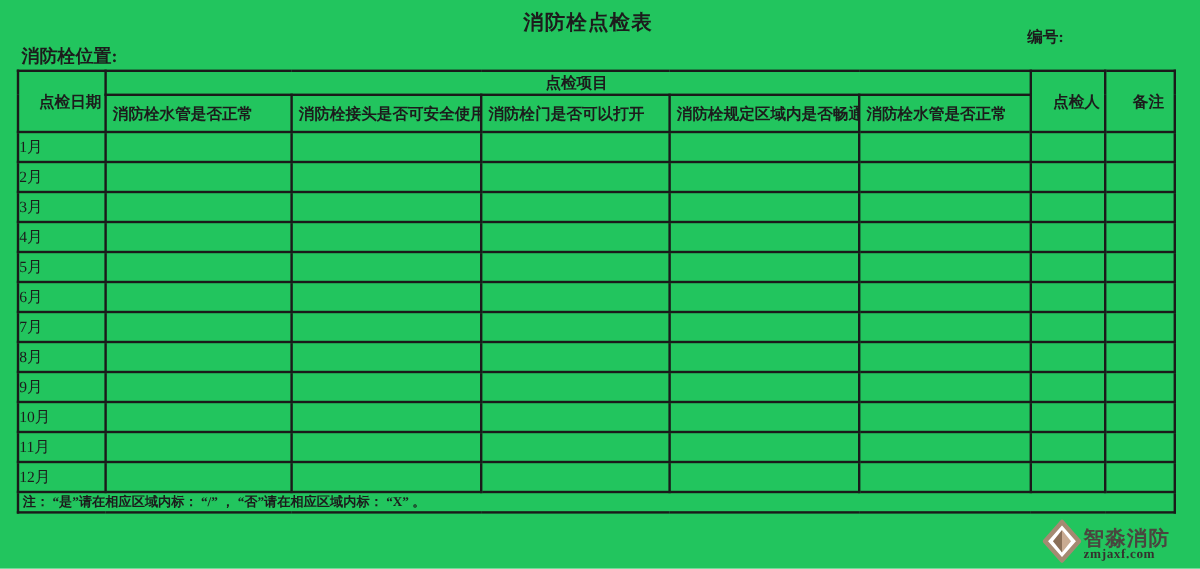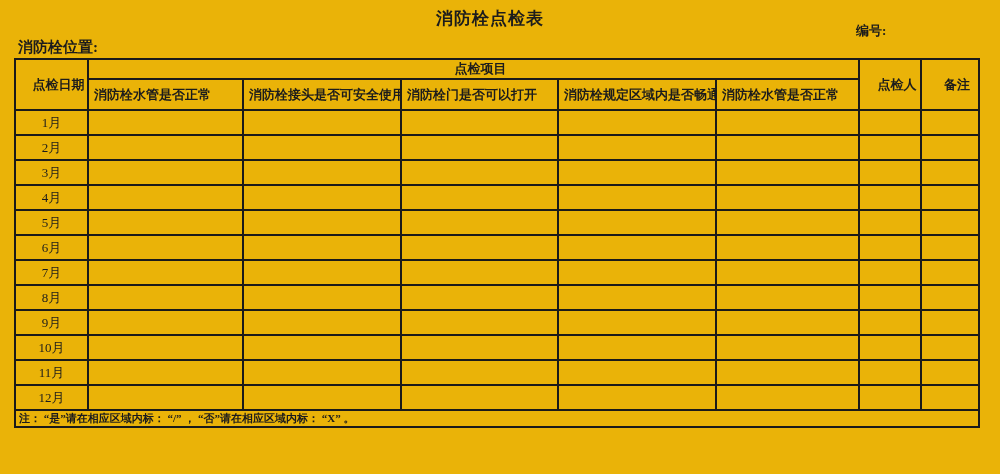--- a/index.html
+++ b/index.html
@@ -1,21 +1,21 @@
 <!DOCTYPE html>
 <html><head>
 <meta charset="utf-8">
 <style>
   * { margin: 0; padding: 0; box-sizing: border-box; }
   html, body { background: #ffffff; }
   .page {
     position: relative;
     width: 1000px;
     height: 474px;
-    background: #eab308;
+    background: #22c55e;
     font-family: "Liberation Serif", "DejaVu Serif", serif;
     color: #1c1c1c;
     overflow: hidden;
   }
   .title {
     position: absolute;
     top: 7px;
     left: 0;
     width: 980px;
     text-align: center;
@@ -50,21 +50,21 @@
     font-size: 13px;
     vertical-align: middle;
     overflow: hidden;
     white-space: nowrap;
   }
   .hdr-center { text-align: center; font-weight: bold; padding-left: 14px; }
   .hdr-left { text-align: left; font-weight: bold; padding-left: 5px; margin-top: 28px; }
   .row-items-hdr td { height: 20px; }
   .row-sub-hdr td { height: 31px; }
   .month-row td { height: 25px; }
-  .month-cell { text-align: center; }
+  .month-cell { text-align: left; }
   .note-row td {
     height: 16px;
     font-size: 11px;
     font-weight: bold;
     text-align: left;
     padding-left: 3px;
   }
   .watermark {
     position: absolute;
     left: 869px;
@@ -244,14 +244,27 @@
           <td></td>
           <td></td>
       </tr>
 
       <tr class="note-row">
         <td colspan="8">注： “是”请在相应区域内标： “/” ， “否”请在相应区域内标： “X”  。</td>
       </tr>
     </tbody>
   </table>
 
+  <div class="watermark">
+    <span class="wm-logo">
+      <svg width="32" height="36" viewBox="0 0 34 38">
+        <polygon points="17,2 32,19 17,36 2,19" fill="#ffffff" stroke="#a58a72" stroke-width="4"></polygon>
+        <polygon points="17,9 25,19 17,29" fill="#c9ab92"></polygon>
+        <polygon points="17,9 9,19 17,29" fill="#8a6f58"></polygon>
+      </svg>
+    </span>
+    <span class="wm-text">
+      <span class="wm-brand">智淼消防</span>
+      <span class="wm-domain">zmjaxf.com</span>
+    </span>
+  </div>
 
 </div>
 
 </body></html>

